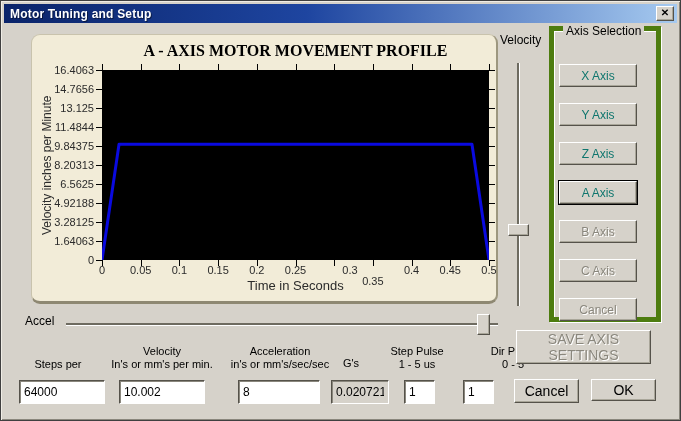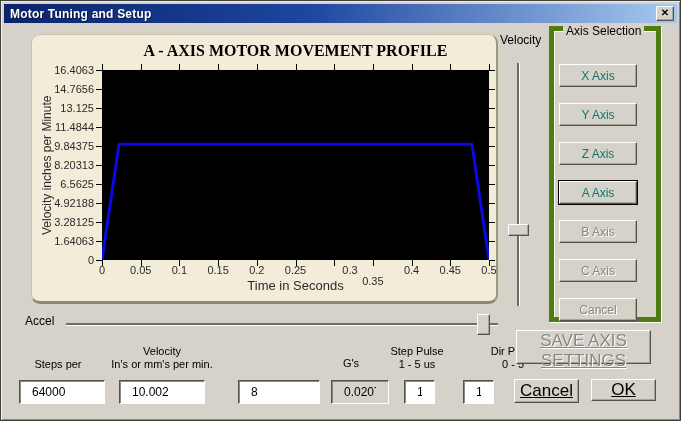--- a/index.html
+++ b/index.html
@@ -61,27 +61,27 @@
               box-shadow: inset -1px -1px 0 #a9a699;
               font-family:"Liberation Sans", sans-serif; font-size:12px; color:#0f766e; cursor:pointer; }
   .axis-btn.selected { outline:1px solid #000; outline-offset:0; font-weight:normal; }
   .axis-btn.disabled { color:#8a877d; text-shadow:1px 1px 0 #fff; cursor:default; }
 
   
   .flabel { position:absolute; font-size:11px; color:#000; text-align:center; line-height:13px; }
   .tbox { position:absolute; top:379px; height:24px; background:#fff;
           border:1px solid; border-color:#55524a #fff #fff #55524a;
           box-shadow: inset 1px 1px 0 #8a877d;
-          font-family:"Liberation Sans", sans-serif; font-size:12px; color:#000; padding:0 12px; }
+          font-family:"Liberation Sans", sans-serif; font-size:12px; color:#000; padding:0 4px; }
   .tbox.readonly { background:#d6d2ca; }
 
   
   .pushbtn { position:absolute; background:#d6d2ca; border:1px solid; border-color:#fff #55524a #55524a #fff;
              box-shadow: inset -1px -1px 0 #a9a699;
-             font-family:"Liberation Sans", sans-serif; font-size:17px; color:#000; cursor:pointer;text-decoration:underline; }
+             font-family:"Liberation Sans", sans-serif; font-size:14px; color:#000; cursor:pointer; }
   .pushbtn.disabled { color:#8a877d; text-shadow:1px 1px 0 #fff; cursor:default; }
   .save-btn { left:515px; top:329px; width:135px; height:34px; }
   .cancel-btn { left:513px; top:378px; width:65px; height:24px; }
   .ok-btn { left:590px; top:378px; width:65px; height:22px; }
 </style>
 </head>
 <body>
 
 <div class="dialog">
 
@@ -189,20 +189,24 @@
 
   <div class="accel-label">Accel</div>
   <div class="htrack"></div>
   <div class="hthumb"></div>
 
   <div class="flabel" style="left:17px; top:357px; width:80px;">Steps per</div>
   <div class="flabel" style="left:100px; top:344px; width:122px;">
     <div>Velocity</div>
     <div>In's or mm's per min.</div>
   </div>
+  <div class="flabel" style="left:218px; top:344px; width:122px;">
+    <div>Acceleration</div>
+    <div>in's or mm's/sec/sec</div>
+  </div>
   <div class="flabel" style="left:320px; top:356px; width:60px;">G's</div>
   <div class="flabel" style="left:386px; top:344px; width:60px;">
     <div>Step Pulse</div>
     <div>1 - 5 us</div>
   </div>
   <div class="flabel" style="left:443px; top:344px; width:60px;margin-left:39px;">
     <div>Dir Pulse</div>
     <div>0 - 5</div>
   </div>
 

